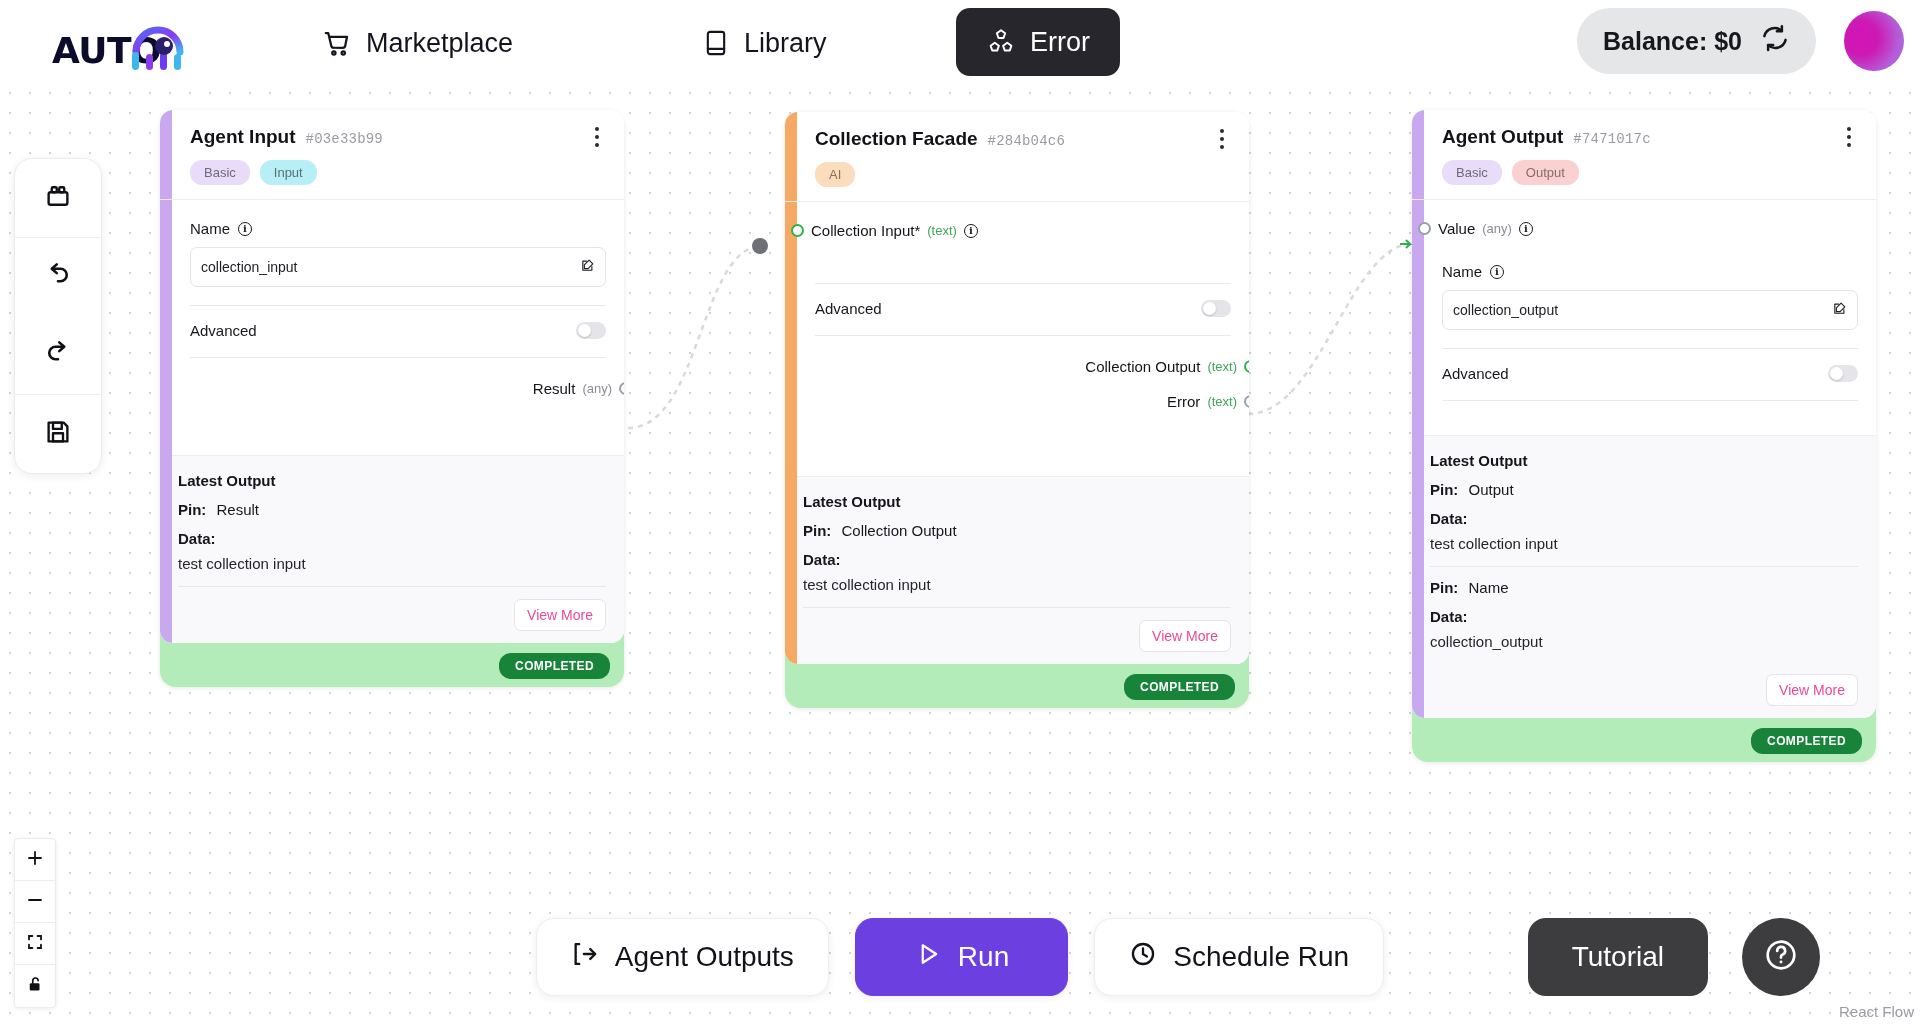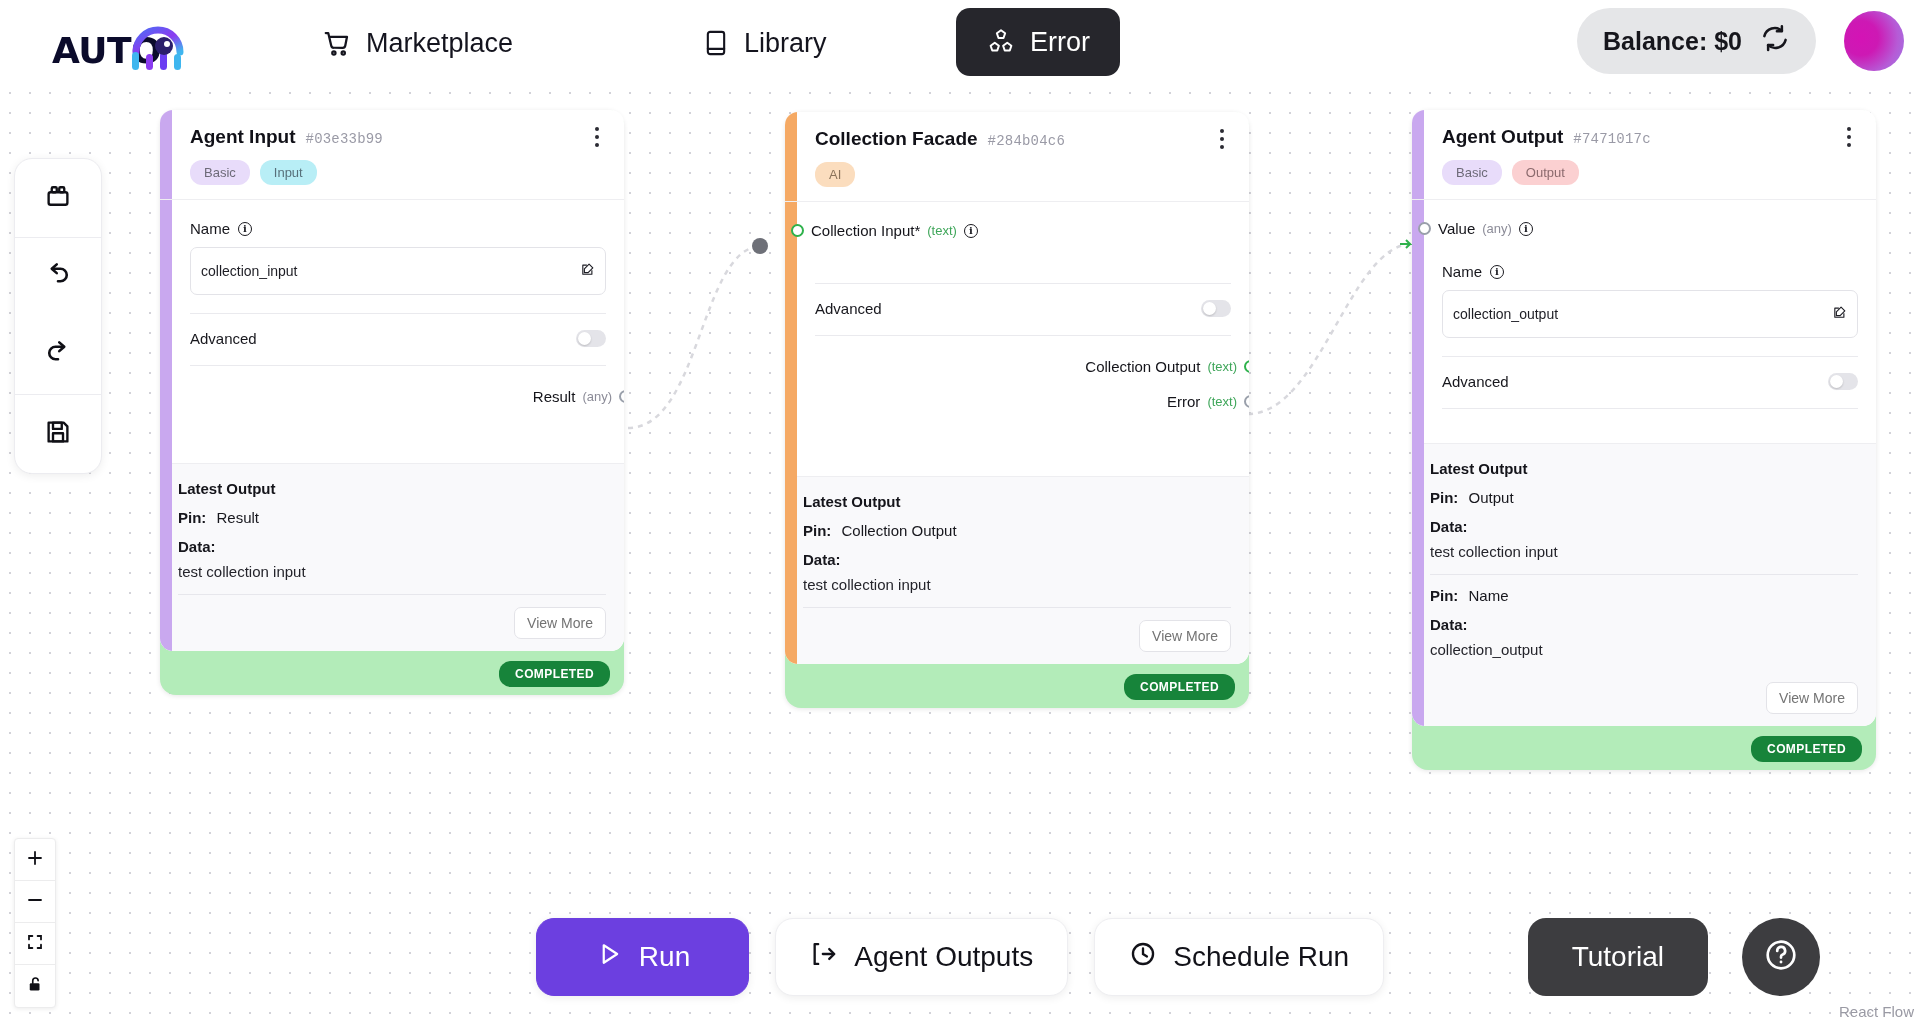--- a/index.html
+++ b/index.html
@@ -114,21 +114,21 @@
   .nbody { padding: 20px 18px 14px 30px; position: relative; min-height: 60px; }
 
   .fieldlabel { display: flex; align-items: center; gap: 8px; font-size: 15px; color: #17171d; }
   .info {
     width: 14px; height: 14px; border-radius: 50%; border: 1.3px solid #1a1a20;
     display: inline-flex; align-items: center; justify-content: center;
     font-size: 10px; font-weight: 700; line-height: 1; color: #1a1a20;
     font-family: "DejaVu Serif", serif;
   }
   .textinput {
-    margin-top: 10px; height: 48px; border: 1px solid #e3e3e8; border-radius: 7px;
+    margin-top: 10px; height: 40px; border: 1px solid #e3e3e8; border-radius: 7px;
     background: #fff; display: flex; align-items: center; padding: 0 10px;
     font-size: 14px; color: #1d1d24; justify-content: space-between; cursor: text;
   }
   .hr { height: 1px; background: #eaeaee; margin: 18px 0 0 0; }
   .advrow {
     display: flex; align-items: center; justify-content: space-between;
     margin-top: 16px; font-size: 15px; color: #17171d;
   }
   .toggle {
     width: 30px; height: 17px; border-radius: 9px; background: #e4e4e9; position: relative; cursor: pointer;
@@ -154,21 +154,21 @@
     padding: 16px 18px 12px 18px;
   }
   .latest h4 { font-size: 15px; font-weight: 700; color: #14141a; }
   .kv { margin-top: 12px; font-size: 15px; color: #17171d; }
   .kv b { font-weight: 700; }
   .kvval { margin-top: 8px; font-size: 15px; color: #24242b; }
   .latest .hr2 { height: 1px; background: #e7e7ec; margin: 14px 0 0; }
   .vmrow { display: flex; justify-content: flex-end; margin-top: 12px; }
   .viewmore {
     border: 1px solid #e3e3e8; background: #fff; border-radius: 7px;
-    font-size: 14px; padding: 7px 12px; color: #737373; cursor: pointer;
+    font-size: 14px; padding: 7px 12px; color: #ec4899; cursor: pointer;
     font-family: "Liberation Sans", sans-serif;
   }
   .statusrow { display: flex; justify-content: flex-end; padding: 10px 14px 8px; }
   .status {
     background: #17843a; color: #ffffff; font-size: 12px; font-weight: 700;
     letter-spacing: .4px; padding: 6px 16px; border-radius: 12px;
   }
 
   
   #actions {
@@ -584,38 +584,38 @@
       </div>
     </div>
 
     <div class="statusrow">
       <span class="status">COMPLETED</span>
     </div>
   </div>
 </div>
 
 <div id="actions">
-  <div class="abtn run">
-    <span>
-      <svg width="28" height="28" viewBox="0 0 24 24" fill="none" stroke="#ffffff" stroke-width="1.9" stroke-linejoin="round">
-        <path d="M7.5 4.5 19 12 7.5 19.5z"></path>
-      </svg>
-    </span>
-    <span>Run</span>
-  </div>
-
   <div class="abtn">
     <span>
       <svg width="28" height="28" viewBox="0 0 24 24" fill="none" stroke="#121219" stroke-width="2" stroke-linecap="round" stroke-linejoin="round">
         <path d="M7 3.5H4v17h3"></path>
           <path d="M11 12h9"></path>
           <path d="M16.5 7.8 20.8 12l-4.3 4.2"></path>
       </svg>
     </span>
     <span>Agent Outputs</span>
+  </div>
+
+  <div class="abtn run">
+    <span>
+      <svg width="28" height="28" viewBox="0 0 24 24" fill="none" stroke="#ffffff" stroke-width="1.9" stroke-linejoin="round">
+        <path d="M7.5 4.5 19 12 7.5 19.5z"></path>
+      </svg>
+    </span>
+    <span>Run</span>
   </div>
 
   <div class="abtn">
     <span>
       <svg width="28" height="28" viewBox="0 0 24 24" fill="none" stroke="#121219" stroke-width="2" stroke-linecap="round">
         <circle cx="12" cy="12" r="8.6"></circle>
           <path d="M12 7.2V12l3.4 2.1"></path>
       </svg>
     </span>
     <span>Schedule Run</span>

